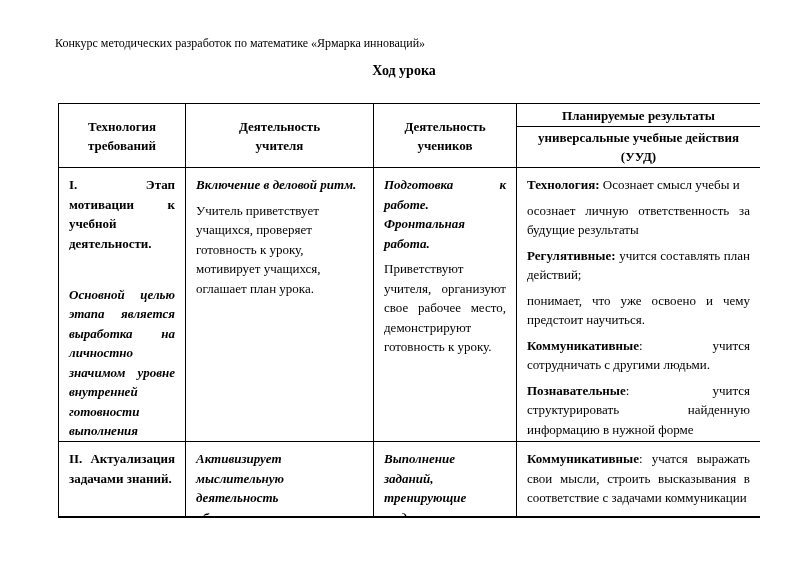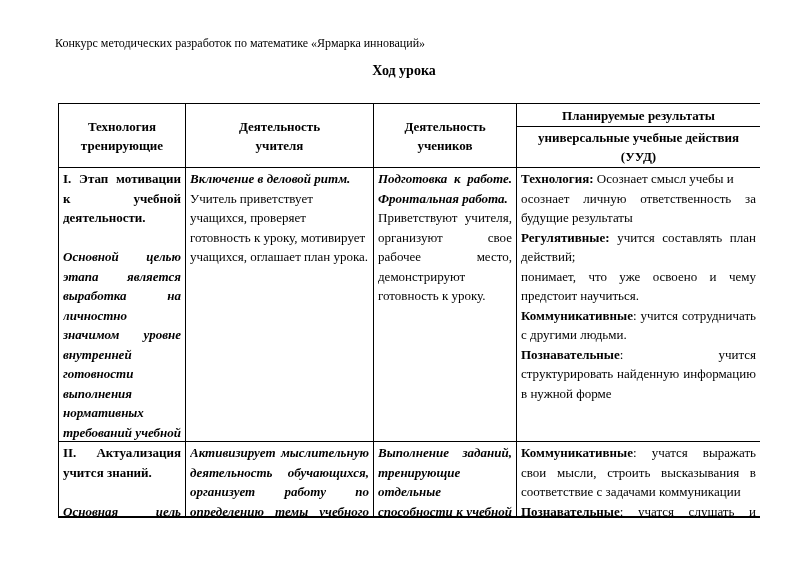--- a/index.html
+++ b/index.html
@@ -58,21 +58,21 @@
   }
   th.h-top { height: 20px; }
   th.h-bot { height: 16px; }
   table.lesson td {
     padding: 1px 4px 0 4px;
     line-height: 19.5px;
   }
   .clip { overflow: hidden; }
   .clip-r1 { height: 272px; }
   .clip-r2 { height: 99px; }
-  .para { margin: 0; }
+  .para { margin: 6px; }
   .bold { font-weight: bold; }
   .italic { font-style: italic; font-weight: bold; }
   .just { text-align: justify; }
   .forcejust { text-align: justify; text-align-last: justify; }
 </style>
 </head>
 <body>
 
 <div class="doc-title">Конкурс методических разработок по математике «Ярмарка инноваций»</div>
 <div class="doc-subtitle">Ход урока</div>
@@ -82,21 +82,21 @@
     <colgroup>
       <col style="width:127px">
       <col style="width:188px">
       <col style="width:143px">
       <col style="width:244px">
     </colgroup>
     <thead>
       <tr>
         <th rowspan="2">
           <span>Технология</span><br>
-          <span>тренирующие</span>
+          <span>требований</span>
         </th>
         <th rowspan="2">
           <span>Деятельность</span><br>
           <span>учителя</span>
         </th>
         <th rowspan="2">
           <span>Деятельность</span><br>
           <span>учеников</span>
         </th>
         <th class="h-top">Планируемые результаты</th>
@@ -133,21 +133,21 @@
               <p class="para just"><b>Регулятивные:</b> учится составлять план действий;</p>
               <p class="para just">понимает, что уже освоено и чему предстоит научиться.</p>
               <p class="para just"><b>Коммуникативные</b>: учится сотрудничать с другими людьми.</p>
               <p class="para just"><b>Познавательные</b>: учится структурировать найденную информацию в нужной форме</p>
             </div>
           </td>
         </tr>
         <tr>
           <td>
             <div class="clip clip-r2">
-              <p class="para bold just">II. Актуализация учится знаний.</p>
+              <p class="para bold just">II. Актуализация задачами знаний.</p>
               <p class="para">&nbsp;</p>
               <p class="para bold italic forcejust">Основная цель этапа - актуализация знаний</p>
             </div>
           </td>
           <td>
             <div class="clip clip-r2">
               <p class="para italic just">Активизирует мыслительную деятельность обучающихся, организует работу по определению темы учебного занятия.</p>
             </div>
           </td>
           <td>

